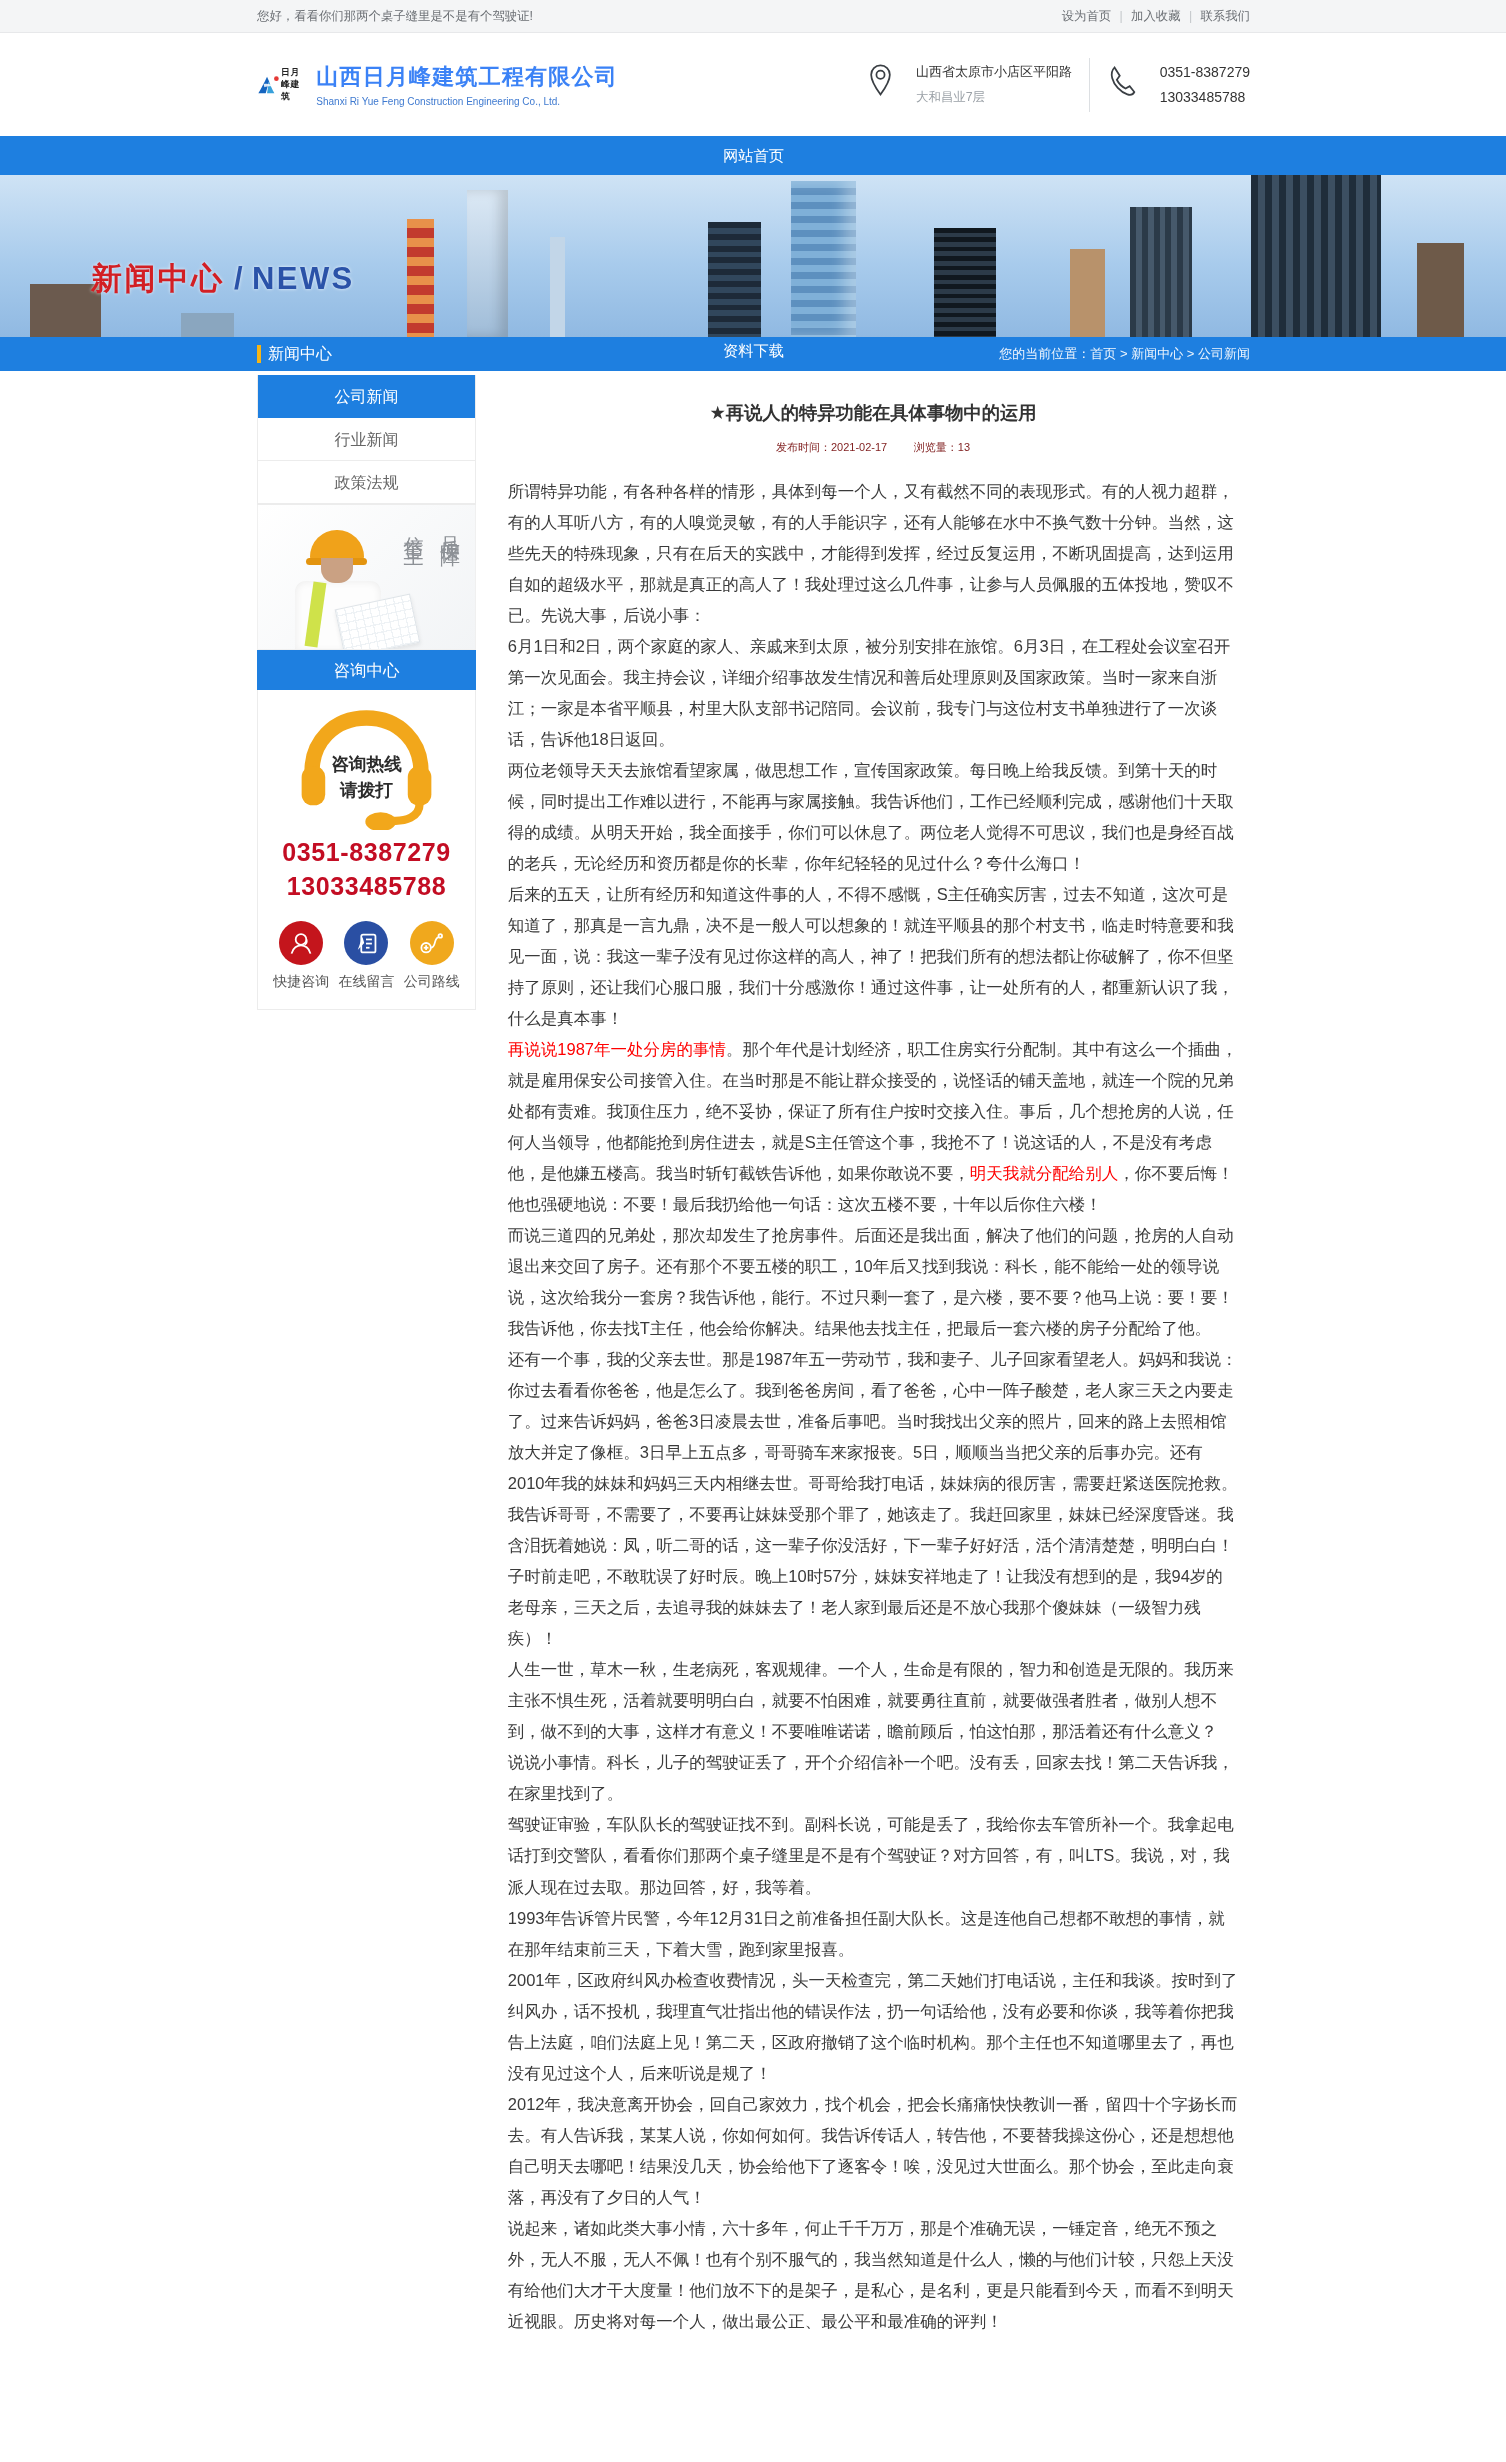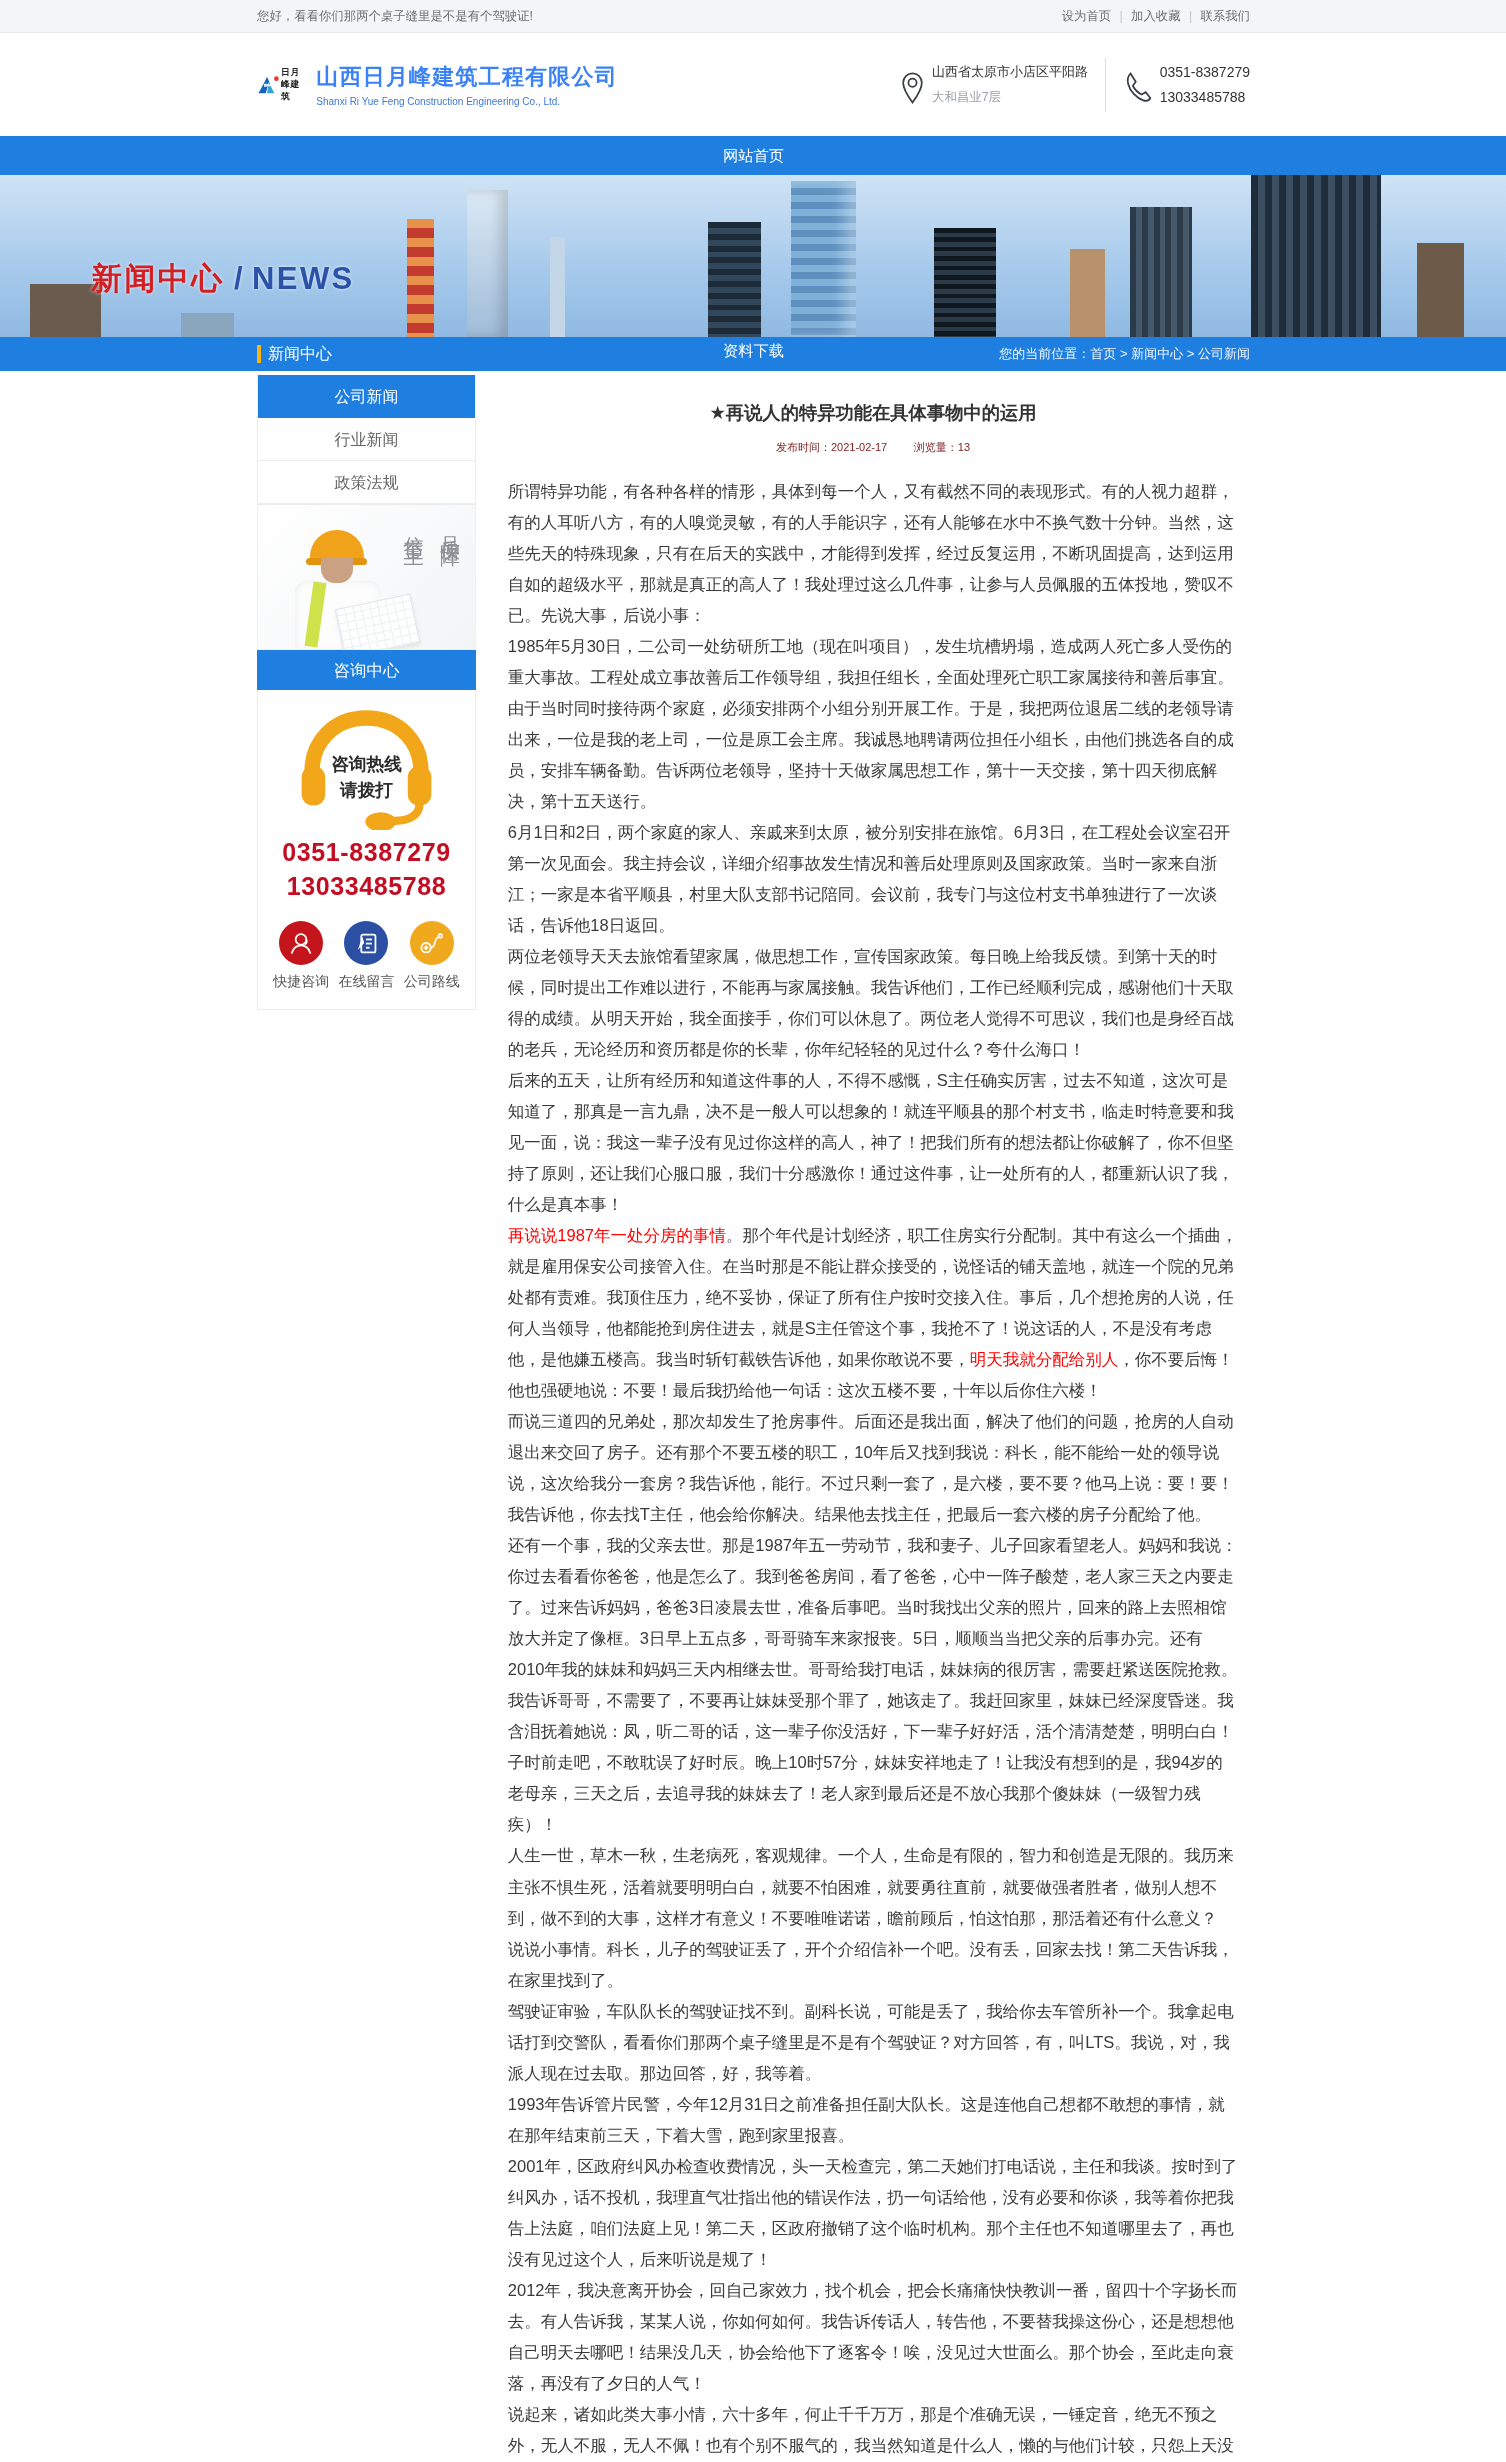--- a/index.html
+++ b/index.html
@@ -15,21 +15,21 @@
 
   
   .header { height:103px; background:#fff; }
   .header .container { display:flex; align-items:center; height:100%; }
   .logo-wrap { display:flex; align-items:center; gap:8.3px; }
   .logo-mark { width:51px; display:flex; flex-direction:row; align-items:center; }
   .logo-caption { font-size:8.8px; color:#222; font-weight:bold; margin-top:1.2px; letter-spacing:0.6px; }
   .company-names .cn { font-size:22px; font-weight:bold; color:#3b82f6; letter-spacing:1.2px; }
   .company-names .en { font-size:10px; color:#3f7ad0; margin-top:4.7px; }
   .header-contact { margin-left:auto; display:flex; align-items:center; gap:16.5px; }
-  .hc-block { display:flex; align-items:flex-end; gap:7px; }
+  .hc-block { display:flex; align-items:flex-start; gap:23px; }
   .hc-text .l1 { font-size:13px; color:#333; }
   .hc-text .l2 { font-size:12.4px; color:#9aa0a6; margin-top:8.3px; }
   .hc-text .p1, .hc-text .p2 { font-size:14px; color:#333; }
   .hc-text .p2 { margin-top:9.4px; }
   .hc-divider { width:0.6px; height:54px; background:#dcdfe2; }
 
   
   .nav { height:39px; background:#1e7fe0; }
   .nav .container { display:flex; justify-content:space-between; align-items:center; height:100%; padding:0 28px;flex-direction:column; }
   .nav-item { color:#fff; font-size:15.3px; cursor:pointer; padding:0 3.5px; line-height:39px; }
@@ -283,21 +283,20 @@
     </div>
 
     <div class="main" data-interactable="false">
       <h1 class="article-title" data-interactable="false">★再说人的特异功能在具体事物中的运用</h1>
       <div class="article-meta" data-interactable="false">
         <span data-interactable="false">发布时间：2021-02-17</span>
         <span data-interactable="false">浏览量：13</span>
       </div>
       <div class="article-body" data-interactable="false">
           <p class="para" data-interactable="false"><span class="seg" data-interactable="false">所谓特异功能，有各种各样的情形，具体到每一个人，又有截然不同的表现形式。有的人视力超群，有的人耳听八方，有的人嗅觉灵敏，有的人手能识字，还有人能够在水中不换气数十分钟。当然，这些先天的特殊现象，只有在后天的实践中，才能得到发挥，经过反复运用，不断巩固提高，达到运用自如的超级水平，那就是真正的高人了！我处理过这么几件事，让参与人员佩服的五体投地，赞叹不已。先说大事，后说小事：</span></p>
-          <p class="para" data-interactable="false"><span class="seg" data-interactable="false">1985年5月30日，二公司一处纺研所工地（现在叫项目），发生坑槽坍塌，造成两人死亡多人受伤的重大事故。工程处成立事故善后工作领导组，我担任组长，全面处理死亡职工家属接待和善后事宜。由于当时同时接待两个家庭，必须安排两个小组分别开展工作。于是，我把两位退居二线的老领导请出来，一位是我的老上司，一位是原工会主席。我诚恳地聘请两位担任小组长，由他们挑选各自的成员，安排车辆备勤。告诉两位老领导，坚持十天做家属思想工作，第十一天交接，第十四天彻底解决，第十五天送行。</span></p>
           <p class="para" data-interactable="false"><span class="seg" data-interactable="false">6月1日和2日，两个家庭的家人、亲戚来到太原，被分别安排在旅馆。6月3日，在工程处会议室召开第一次见面会。我主持会议，详细介绍事故发生情况和善后处理原则及国家政策。当时一家来自浙江；一家是本省平顺县，村里大队支部书记陪同。会议前，我专门与这位村支书单独进行了一次谈话，告诉他18日返回。</span></p>
           <p class="para" data-interactable="false"><span class="seg" data-interactable="false">两位老领导天天去旅馆看望家属，做思想工作，宣传国家政策。每日晚上给我反馈。到第十天的时候，同时提出工作难以进行，不能再与家属接触。我告诉他们，工作已经顺利完成，感谢他们十天取得的成绩。从明天开始，我全面接手，你们可以休息了。两位老人觉得不可思议，我们也是身经百战的老兵，无论经历和资历都是你的长辈，你年纪轻轻的见过什么？夸什么海口！</span></p>
           <p class="para" data-interactable="false"><span class="seg" data-interactable="false">后来的五天，让所有经历和知道这件事的人，不得不感慨，S主任确实厉害，过去不知道，这次可是知道了，那真是一言九鼎，决不是一般人可以想象的！就连平顺县的那个村支书，临走时特意要和我见一面，说：我这一辈子没有见过你这样的高人，神了！把我们所有的想法都让你破解了，你不但坚持了原则，还让我们心服口服，我们十分感激你！通过这件事，让一处所有的人，都重新认识了我，什么是真本事！</span></p>
           <p class="para" data-interactable="false"><span class="seg red" data-interactable="false">再说说1987年一处分房的事情</span><span class="seg" data-interactable="false">。那个年代是计划经济，职工住房实行分配制。其中有这么一个插曲，就是雇用保安公司接管入住。在当时那是不能让群众接受的，说怪话的铺天盖地，就连一个院的兄弟处都有责难。我顶住压力，绝不妥协，保证了所有住户按时交接入住。事后，几个想抢房的人说，任何人当领导，他都能抢到房住进去，就是S主任管这个事，我抢不了！说这话的人，不是没有考虑他，是他嫌五楼高。我当时斩钉截铁告诉他，如果你敢说不要，</span><span class="seg red" data-interactable="false">明天我就分配给别人</span><span class="seg" data-interactable="false">，你不要后悔！他也强硬地说：不要！最后我扔给他一句话：这次五楼不要，十年以后你住六楼！</span></p>
           <p class="para" data-interactable="false"><span class="seg" data-interactable="false">而说三道四的兄弟处，那次却发生了抢房事件。后面还是我出面，解决了他们的问题，抢房的人自动退出来交回了房子。还有那个不要五楼的职工，10年后又找到我说：科长，能不能给一处的领导说说，这次给我分一套房？我告诉他，能行。不过只剩一套了，是六楼，要不要？他马上说：要！要！我告诉他，你去找T主任，他会给你解决。结果他去找主任，把最后一套六楼的房子分配给了他。</span></p>
           <p class="para" data-interactable="false"><span class="seg" data-interactable="false">还有一个事，我的父亲去世。那是1987年五一劳动节，我和妻子、儿子回家看望老人。妈妈和我说：你过去看看你爸爸，他是怎么了。我到爸爸房间，看了爸爸，心中一阵子酸楚，老人家三天之内要走了。过来告诉妈妈，爸爸3日凌晨去世，准备后事吧。当时我找出父亲的照片，回来的路上去照相馆放大并定了像框。3日早上五点多，哥哥骑车来家报丧。5日，顺顺当当把父亲的后事办完。还有2010年我的妹妹和妈妈三天内相继去世。哥哥给我打电话，妹妹病的很厉害，需要赶紧送医院抢救。我告诉哥哥，不需要了，不要再让妹妹受那个罪了，她该走了。我赶回家里，妹妹已经深度昏迷。我含泪抚着她说：凤，听二哥的话，这一辈子你没活好，下一辈子好好活，活个清清楚楚，明明白白！子时前走吧，不敢耽误了好时辰。晚上10时57分，妹妹安祥地走了！让我没有想到的是，我94岁的老母亲，三天之后，去追寻我的妹妹去了！老人家到最后还是不放心我那个傻妹妹（一级智力残疾）！</span></p>
           <p class="para" data-interactable="false"><span class="seg" data-interactable="false">人生一世，草木一秋，生老病死，客观规律。一个人，生命是有限的，智力和创造是无限的。我历来主张不惧生死，活着就要明明白白，就要不怕困难，就要勇往直前，就要做强者胜者，做别人想不到，做不到的大事，这样才有意义！不要唯唯诺诺，瞻前顾后，怕这怕那，那活着还有什么意义？</span></p>
           <p class="para" data-interactable="false"><span class="seg" data-interactable="false">说说小事情。科长，儿子的驾驶证丢了，开个介绍信补一个吧。没有丢，回家去找！第二天告诉我，在家里找到了。</span></p>
           <p class="para" data-interactable="false"><span class="seg" data-interactable="false">驾驶证审验，车队队长的驾驶证找不到。副科长说，可能是丢了，我给你去车管所补一个。我拿起电话打到交警队，看看你们那两个桌子缝里是不是有个驾驶证？对方回答，有，叫LTS。我说，对，我派人现在过去取。那边回答，好，我等着。</span></p>
           <p class="para" data-interactable="false"><span class="seg" data-interactable="false">1993年告诉管片民警，今年12月31日之前准备担任副大队长。这是连他自己想都不敢想的事情，就在那年结束前三天，下着大雪，跑到家里报喜。</span></p>

